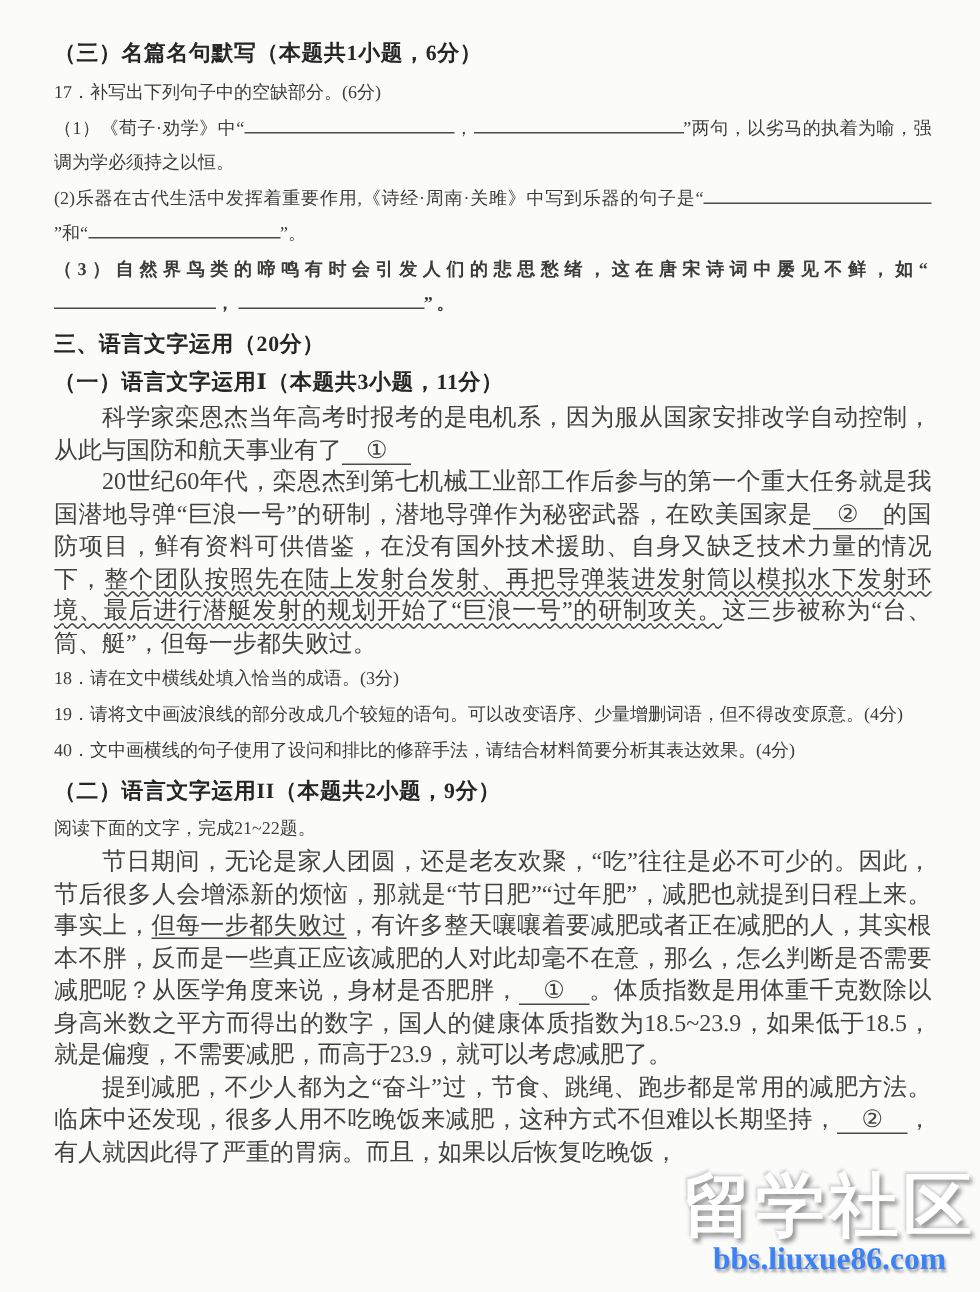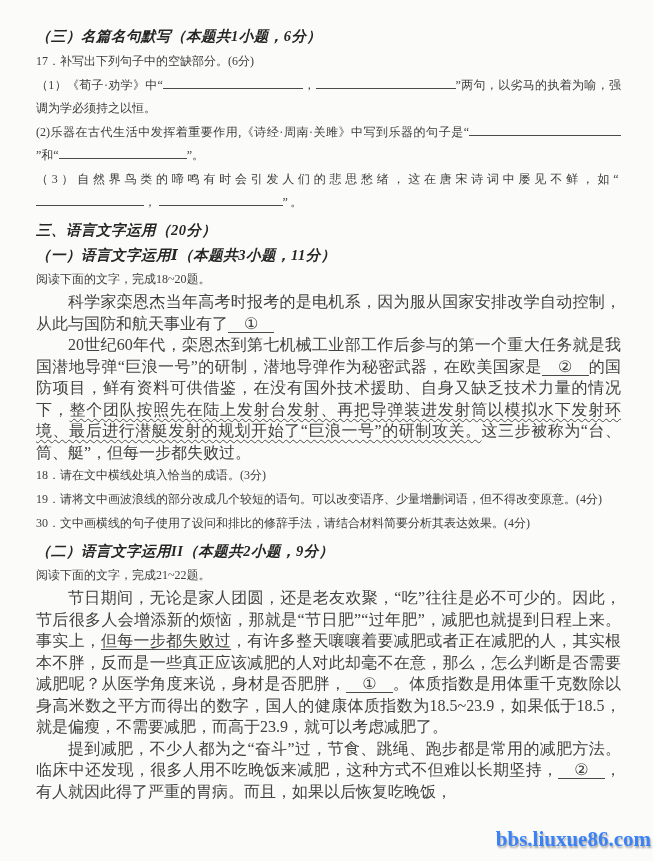--- a/index.html
+++ b/index.html
@@ -9,33 +9,32 @@
     font-family:"Liberation Serif","DejaVu Serif",serif;
     color:#3c3c3c;
     overflow:hidden;
     position:relative;
   }
   .page { padding:24px 32px 0 36px; }
   .h-big {
     font-weight:bold; color:#262626;
     font-size:14.5px; line-height:25px;
     letter-spacing:.5px;
-    font-style:italic;
   }
   .line {
     font-size:12px; line-height:23px;
     text-align:justify;
   }
   .para {
     font-size:16px; line-height:21.5px;
     text-indent:2em; text-align:justify;
     color:#424242;
   }
   .qline { margin-top:1px; }
-  .spread { letter-spacing:2.5px; }
+  .spread { letter-spacing:2.5px;font-weight:bold; }
   .blank {
     display:inline-block;
     border-bottom:1px solid #4a4a4a;
     height:12px; vertical-align:baseline;
   }
   .cblank {
     border-bottom:1px solid #4a4a4a;
     padding:0 16px;
   }
   .hl {
@@ -80,34 +79,34 @@
 
   <div class="line qline">17．补写出下列句子中的空缺部分。(6分)</div>
   <div class="line qline"><span>（1）《荀子·劝学》中“</span><span class="blank" style="width: 140px;"></span><span>，</span><span class="blank" style="width: 140px;"></span><span>”两句，以劣马的执着为喻，强调为学必须持之以恒。</span></div>
   <div class="line qline"><span>(2)乐器在古代生活中发挥着重要作用,《诗经·周南·关雎》中写到乐器的句子是“</span><span class="blank" style="width: 152px;"></span><span>”和“</span><span class="blank" style="width: 128px;"></span><span>”。</span></div>
   <div class="line qline spread"><span>（3）自然界鸟类的啼鸣有时会引发人们的悲思愁绪，这在唐宋诗词中屡见不鲜，如“</span><span class="blank" style="width: 108px;"></span><span>，</span><span class="blank" style="width: 124px;"></span><span>”。</span></div>
 
   <div class="gap-s"></div>
 
   <div class="h-big">三、语言文字运用（20分）</div>
   <div class="h-big">（一）语言文字运用Ⅰ（本题共3小题，11分）</div>
-  <div class="line">阅读下面的文字，完成18~20题。</div>
 
   <div class="para"><span>科学家栾恩杰当年高考时报考的是电机系，因为服从国家安排改学自动控制，从此与国防和航天事业有了</span><span class="cblank">①</span></div>
   <div class="para"><span>20世纪60年代，栾恩杰到第七机械工业部工作后参与的第一个重大任务就是我国潜地导弹“巨浪一号”的研制，潜地导弹作为秘密武器，在欧美国家是</span><span class="cblank">②</span><span>的国防项目，鲜有资料可供借鉴，在没有国外技术援助、自身又缺乏技术力量的情况下，</span><span class="wavy">整个团队按照先在陆上发射台发射、再把导弹装进发射筒以模拟水下发射环境、最后进行潜艇发射的规划开始了“巨浪一号”的研制攻关。</span><span>这三步被称为“台、筒、艇”，但每一步都失败过。</span></div>
 
   <div class="line qline">18．请在文中横线处填入恰当的成语。(3分)</div>
   <div class="line qline">19．请将文中画波浪线的部分改成几个较短的语句。可以改变语序、少量增删词语，但不得改变原意。(4分)</div>
-  <div class="line qline">30．文中画横线的句子使用了设问和排比的修辞手法，请结合材料简要分析其表达效果。(4分)</div>
+  <div class="line qline">40．文中画横线的句子使用了设问和排比的修辞手法，请结合材料简要分析其表达效果。(4分)</div>
 
   <div class="gap-s"></div>
 
   <div class="h-big">（二）语言文字运用II（本题共2小题，9分）</div>
   <div class="line">阅读下面的文字，完成21~22题。</div>
 
   <div class="para"><span>节日期间，无论是家人团圆，还是老友欢聚，“吃”往往是必不可少的。因此，节后很多人会增添新的烦恼，那就是“节日肥”“过年肥”，减肥也就提到日程上来。事实上，</span><span class="hl">但每一步都失败过</span><span>，有许多整天嚷嚷着要减肥或者正在减肥的人，其实根本不胖，反而是一些真正应该减肥的人对此却毫不在意，那么，怎么判断是否需要减肥呢？从医学角度来说，身材是否肥胖，</span><span class="cblank">①</span><span>。体质指数是用体重千克数除以身高米数之平方而得出的数字，国人的健康体质指数为18.5~23.9，如果低于18.5，就是偏瘦，不需要减肥，而高于23.9，就可以考虑减肥了。</span></div>
   <div class="para"><span>提到减肥，不少人都为之“奋斗”过，节食、跳绳、跑步都是常用的减肥方法。临床中还发现，很多人用不吃晚饭来减肥，这种方式不但难以长期坚持，</span><span class="cblank">②</span><span>，有人就因此得了严重的胃病。而且，如果以后恢复吃晚饭，</span></div>
 
 </div>
 
 <div class="watermark">
+  <div class="wm-title">留学社区</div>
   <div class="wm-url">bbs.liuxue86.com</div>
 </div>
 
 </body></html>

